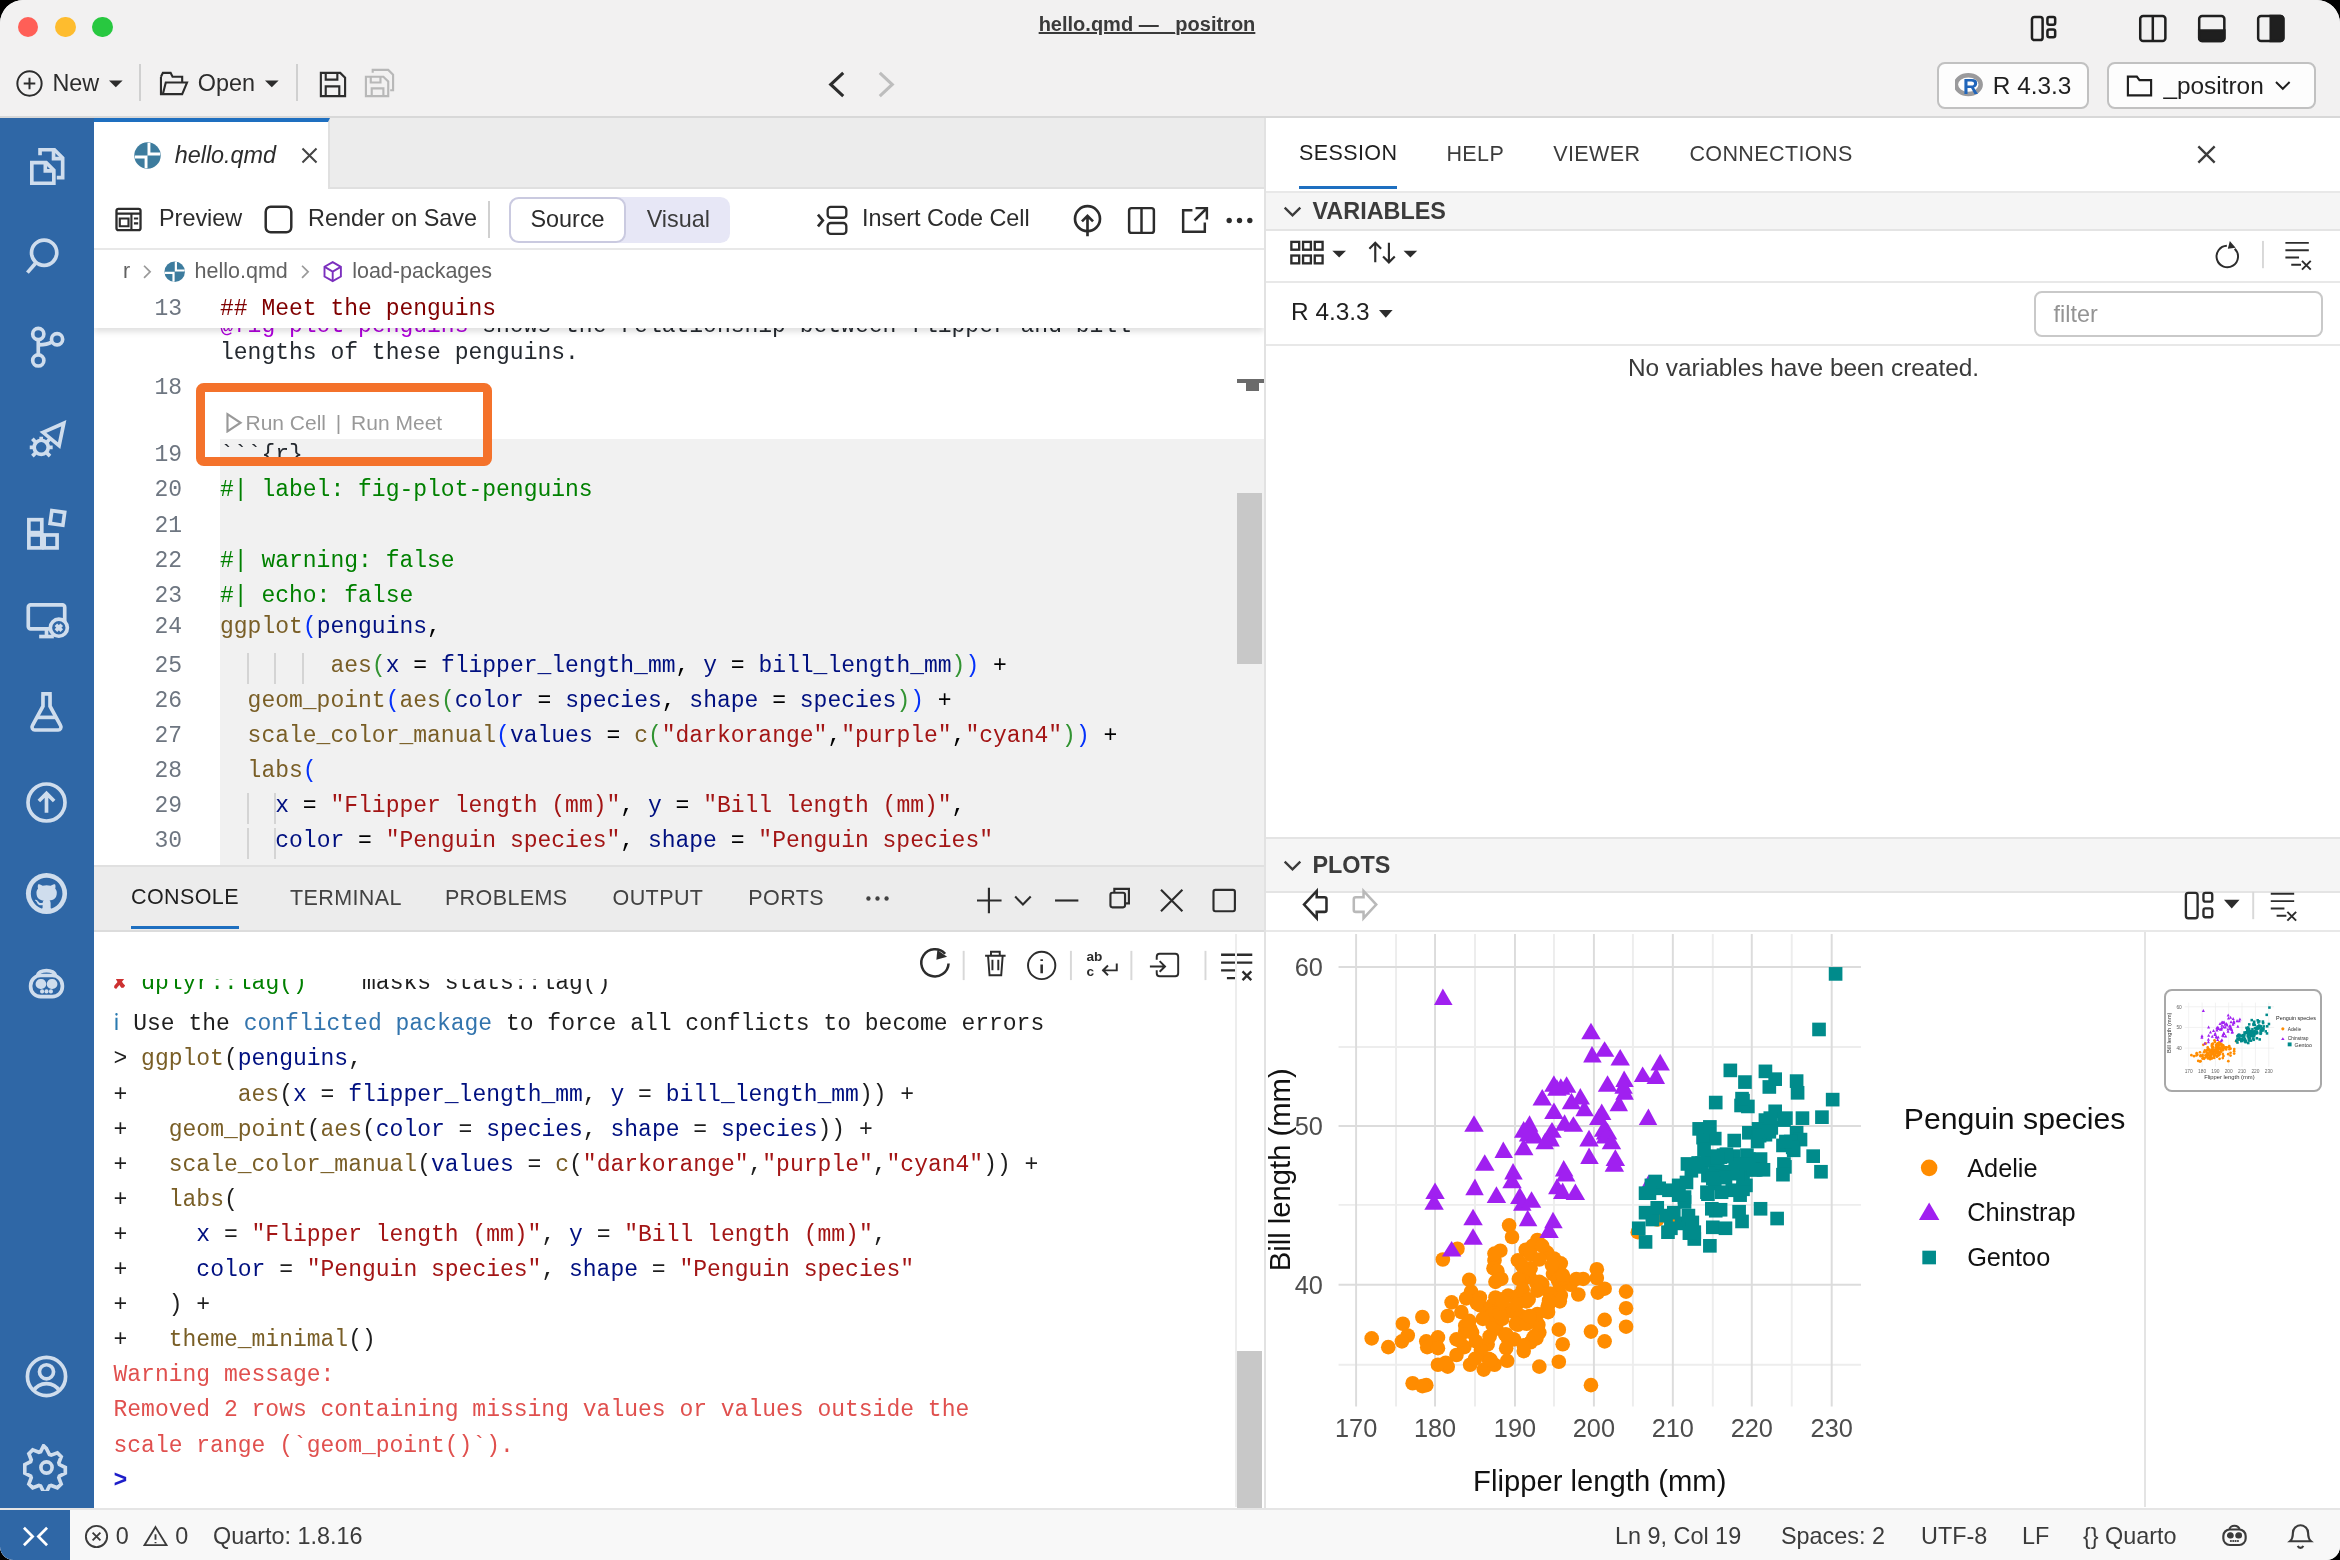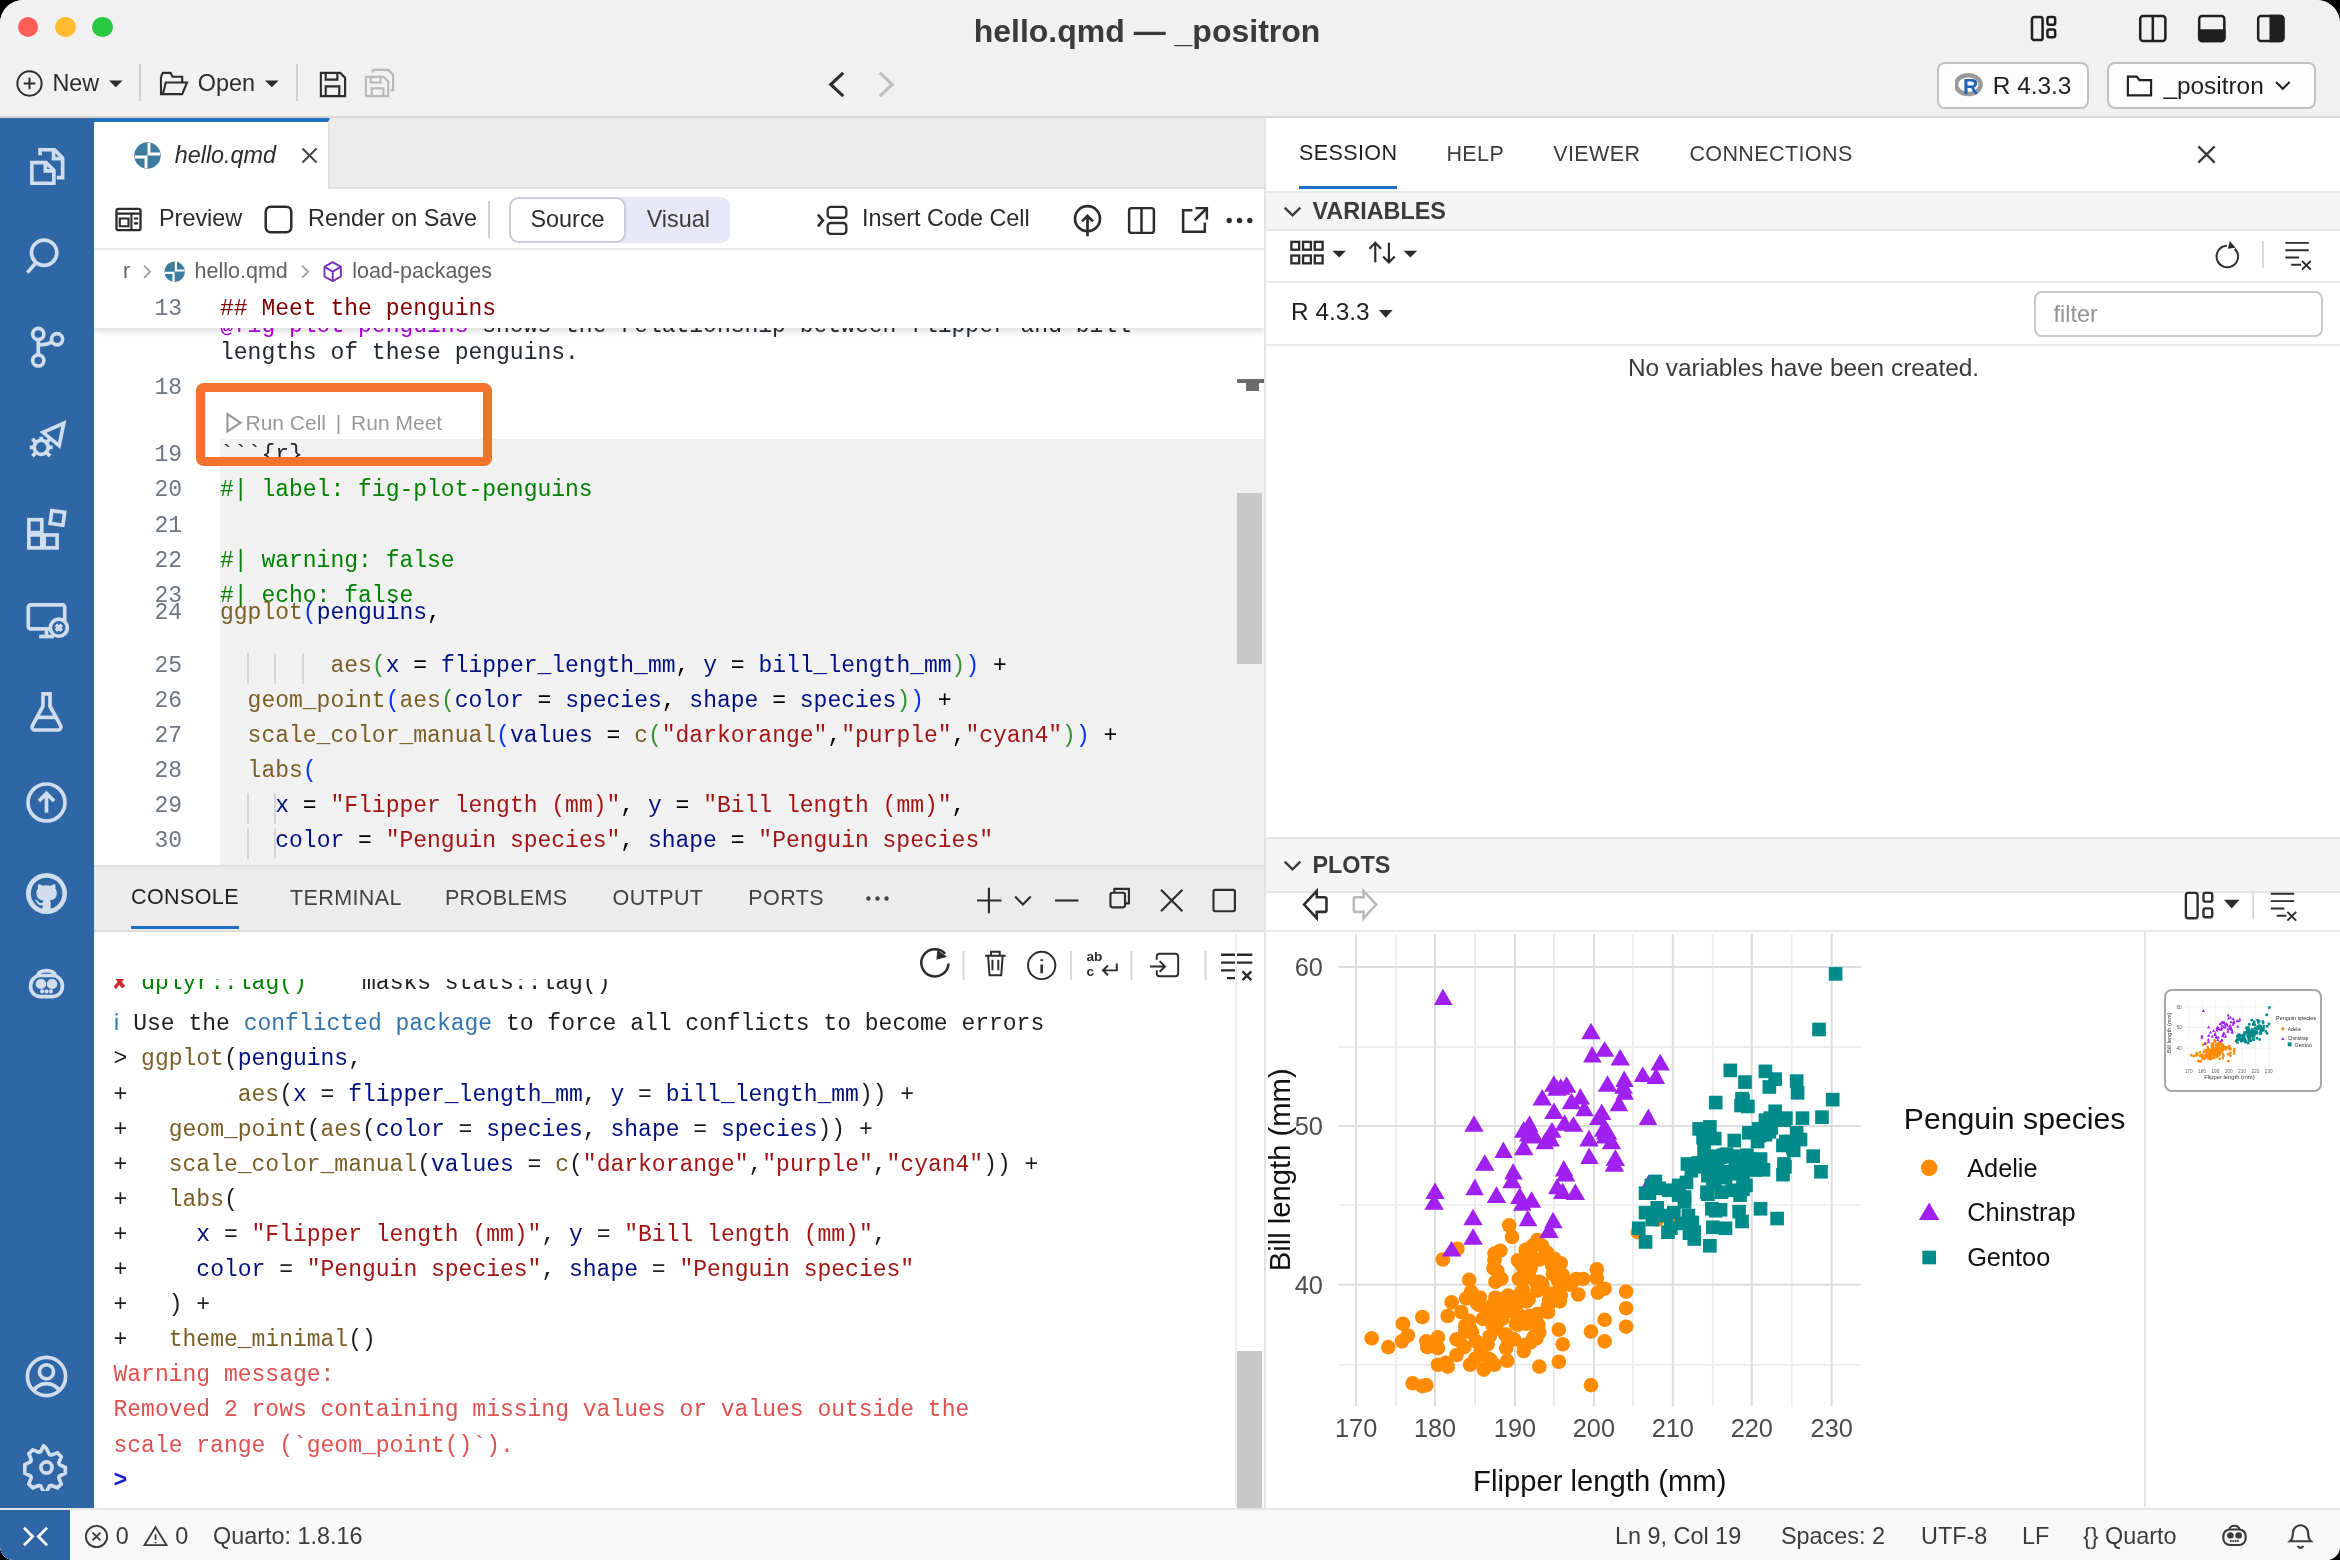--- a/index.html
+++ b/index.html
@@ -2,21 +2,21 @@
 <html><head><meta charset="utf-8">
 <style>
 html,body{margin:0;padding:0;background:#000;}
 *{box-sizing:border-box;}
 body{width:2341px;height:1560px;font-family:"Liberation Sans",sans-serif;-webkit-font-smoothing:antialiased;}
 .win{position:absolute;inset:0;background:#fff;border-radius:23.4px 23.4px 13.7px 13.7px;overflow:hidden;}
 .abs{position:absolute;}
 
 .titlebar{position:absolute;left:0;top:0;width:2341px;height:118px;background:#f2f1f1;border-bottom:2px solid #d8d8d8;}
 .tl{position:absolute;top:16.6px;width:20.5px;height:20.5px;border-radius:50%;}
-.title{position:absolute;top:12.7px;left:0;width:2294px;text-align:center;font-size:32px;font-weight:700;color:#3a3a3a;}
+.title{position:absolute;top:12.7px;left:0;width:2294px;text-align:center;font-size:20px;font-weight:700;color:#3a3a3a;text-decoration:underline;}
 .tbtn{position:absolute;top:58px;height:51px;display:flex;align-items:center;gap:8.8px;color:#2c2c2c;font-size:23.4px;white-space:nowrap;}
 .sep{position:absolute;top:64px;width:2px;height:37px;background:#d0d0d0;}
 .search{position:absolute;left:929px;top:63px;width:466px;height:44px;border:2px solid #c9c9c9;border-radius:7.8px;background:#fdfdfd;display:flex;align-items:center;justify-content:center;gap:9.8px;font-size:24.4px;color:#1f1f1f;}
 .rbtn{position:absolute;top:62px;height:47px;border:2px solid #c1c1c1;border-radius:7.8px;background:#fdfdfd;display:flex;align-items:center;gap:9.8px;font-size:24.4px;color:#1f1f1f;padding:0 15.6px;white-space:nowrap;}
 
 .actbar{position:absolute;left:0;top:118px;width:94px;height:1390px;background:#2f67a6;}
 .aicon{position:absolute;left:23.4px;width:47px;height:47px;color:#cfdded;}
 
 .edgroup{position:absolute;left:94px;top:118px;width:1170px;height:749px;background:#fff;}
 .tabbar{position:absolute;left:0;top:0;width:1170px;height:71px;background:#ececec;border-bottom:2px solid #e0e0e0;}
@@ -268,21 +268,21 @@
           </svg>
           <span style="margin-left:2px">Run Cell</span>
           <span style="margin:0 9.8px">|</span>
           <span>Run Meet</span>
         </div>
         <div class="cline" style="top:146px"><span class="lnum">19</span><span class="ctext"><span style="color:#24292f">```{r}</span></span></div>
         <div class="cline" style="top:181px"><span class="lnum">20</span><span class="ctext"><span style="color:#008000">#| label: fig-plot-penguins</span></span></div>
         <div class="cline" style="top:217px"><span class="lnum">21</span></div>
         <div class="cline" style="top:252px"><span class="lnum">22</span><span class="ctext"><span style="color:#008000">#| warning: false</span></span></div>
         <div class="cline" style="top:287px"><span class="lnum">23</span><span class="ctext"><span style="color:#008000">#| echo: false</span></span></div>
-        <div class="cline" style="top:304px"><span class="lnum">24</span><span class="ctext"><span style="color:#795E26">ggplot</span><span style="color:#0431FA">(</span><span style="color:#001080">penguins</span><span style="color:#000001">,</span></span></div>
+        <div class="cline" style="top:318px"><span class="lnum">24</span><span class="ctext"><span style="color:#795E26">ggplot</span><span style="color:#0431FA">(</span><span style="color:#001080">penguins</span><span style="color:#000001">,</span></span></div>
         <div class="cline" style="top:357px"><span class="lnum">25</span><span class="ctext">        <span style="color:#795E26">aes</span><span style="color:#319331">(</span><span style="color:#001080">x</span><span style="color:#000001"> = </span><span style="color:#001080">flipper_length_mm</span><span style="color:#000001">, </span><span style="color:#001080">y</span><span style="color:#000001"> = </span><span style="color:#001080">bill_length_mm</span><span style="color:#319331">)</span><span style="color:#0431FA">)</span><span style="color:#000001"> +</span></span><span class="abs" style="left:153px;top:3.9px;width:2px;height:31px;background:#d4d4d4"></span><span class="abs" style="left:180px;top:3.9px;width:2px;height:31px;background:#d4d4d4"></span><span class="abs" style="left:208px;top:3.9px;width:2px;height:31px;background:#d4d4d4"></span></div>
         <div class="cline" style="top:392px"><span class="lnum">26</span><span class="ctext">  <span style="color:#795E26">geom_point</span><span style="color:#0431FA">(</span><span style="color:#795E26">aes</span><span style="color:#319331">(</span><span style="color:#001080">color</span><span style="color:#000001"> = </span><span style="color:#001080">species</span><span style="color:#000001">, </span><span style="color:#001080">shape</span><span style="color:#000001"> = </span><span style="color:#001080">species</span><span style="color:#319331">)</span><span style="color:#0431FA">)</span><span style="color:#000001"> +</span></span></div>
         <div class="cline" style="top:427px"><span class="lnum">27</span><span class="ctext">  <span style="color:#795E26">scale_color_manual</span><span style="color:#0431FA">(</span><span style="color:#001080">values</span><span style="color:#000001"> = </span><span style="color:#795E26">c</span><span style="color:#319331">(</span><span style="color:#A31515">"darkorange"</span><span style="color:#000001">,</span><span style="color:#A31515">"purple"</span><span style="color:#000001">,</span><span style="color:#A31515">"cyan4"</span><span style="color:#319331">)</span><span style="color:#0431FA">)</span><span style="color:#000001"> +</span></span></div>
         <div class="cline" style="top:462px"><span class="lnum">28</span><span class="ctext">  <span style="color:#795E26">labs</span><span style="color:#0431FA">(</span></span></div>
         <div class="cline" style="top:497px"><span class="lnum">29</span><span class="ctext">    <span style="color:#001080">x</span><span style="color:#000001"> = </span><span style="color:#A31515">"Flipper length (mm)"</span><span style="color:#000001">, </span><span style="color:#001080">y</span><span style="color:#000001"> = </span><span style="color:#A31515">"Bill length (mm)"</span><span style="color:#000001">,</span></span><span class="abs" style="left:153px;top:3.9px;width:2px;height:31px;background:#d4d4d4"></span><span class="abs" style="left:180px;top:3.9px;width:2px;height:31px;background:#d4d4d4"></span></div>
         <div class="cline" style="top:532px"><span class="lnum">30</span><span class="ctext">    <span style="color:#001080">color</span><span style="color:#000001"> = </span><span style="color:#A31515">"Penguin species"</span><span style="color:#000001">, </span><span style="color:#001080">shape</span><span style="color:#000001"> = </span><span style="color:#A31515">"Penguin species"</span></span><span class="abs" style="left:153px;top:3.9px;width:2px;height:31px;background:#d4d4d4"></span><span class="abs" style="left:180px;top:3.9px;width:2px;height:31px;background:#d4d4d4"></span></div>
         <div class="abs" style="left:0;top:0;width:1170px;height:36px;background:#fff;box-shadow:0 3.9px 5.9px rgba(0,0,0,0.12);"></div>
         <div class="cline" style="top:0"><span class="lnum">13</span><span class="ctext"><span style="color:#800000;font-weight:normal">## Meet the penguins</span></span></div>
         <div class="abs" style="left:1143px;top:87px;width:27px;height:3.9px;background:#6b6b6b"></div>
         <div class="abs" style="left:1152px;top:87px;width:12.7px;height:11.7px;background:#6b6b6b"></div>

